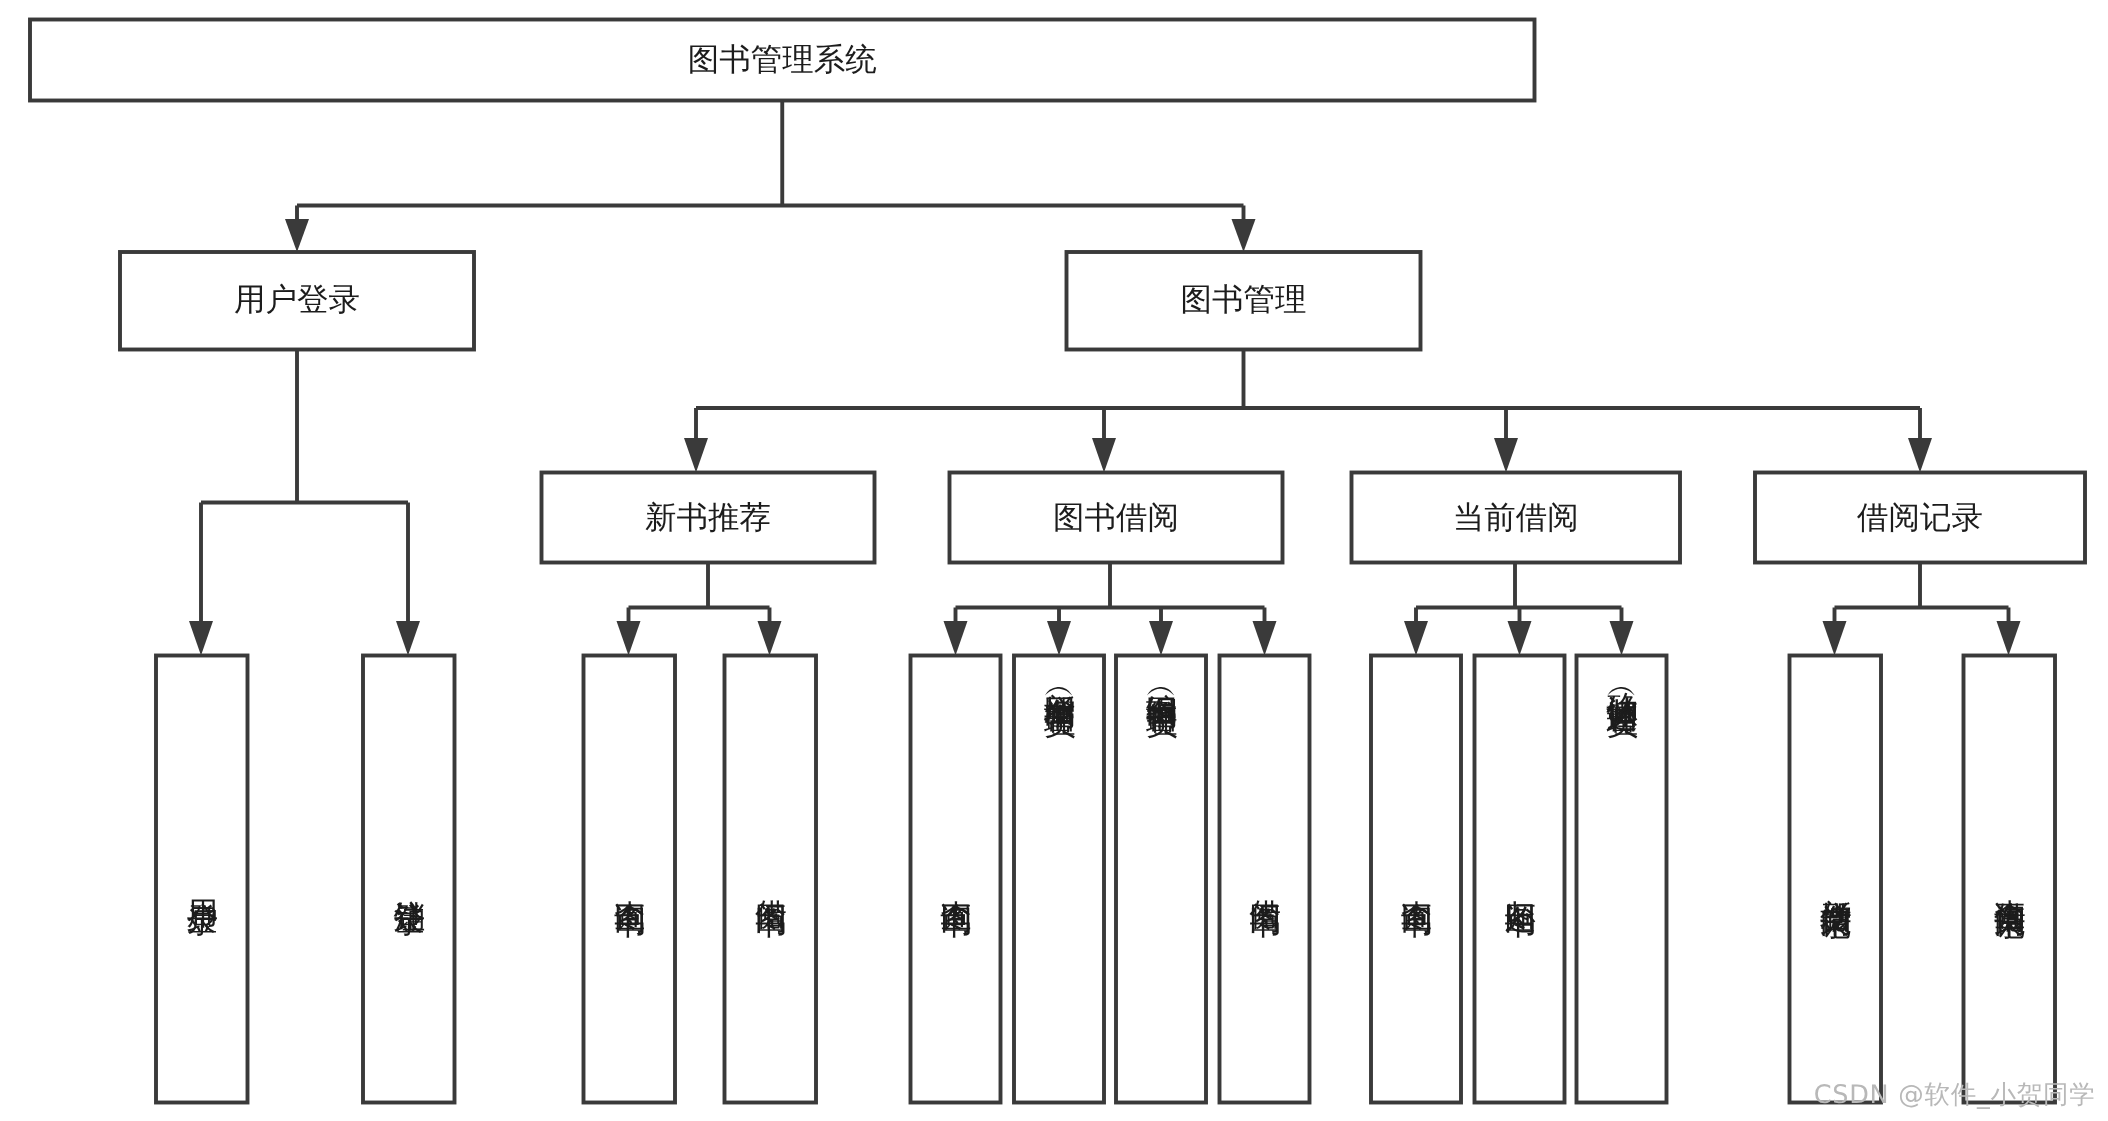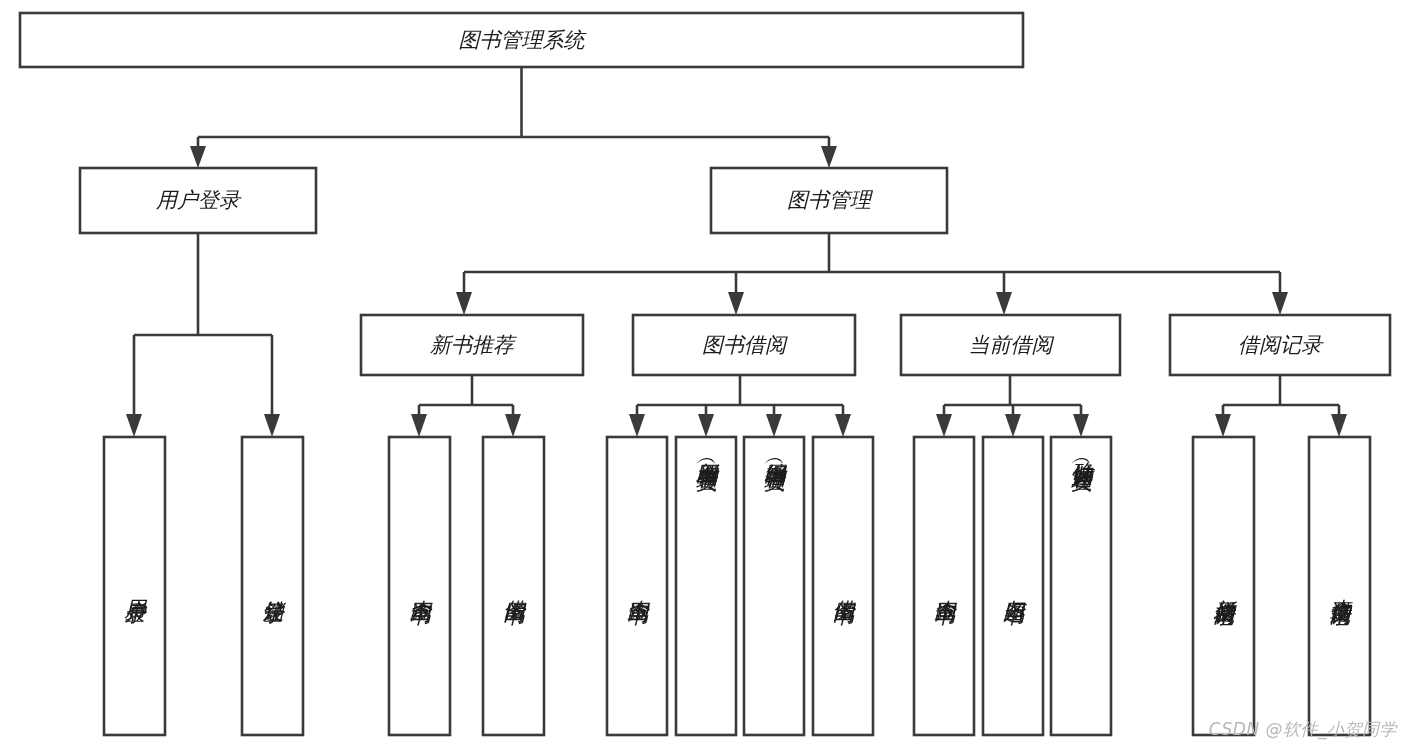--- a/index.html
+++ b/index.html
@@ -11,21 +11,20 @@
     width: 1405px;
     height: 747px;
     font-family: "DejaVu Sans", "Liberation Sans", sans-serif;
     overflow: hidden;
   }
   #diagram-root {
     position: relative;
     width: 1405px;
     height: 747px;
     background: #ffffff;
-    font-style: italic;
   }
   svg#flow {
     position: absolute;
     left: 0;
     top: 0;
     width: 1405px;
     height: 747px;
   }
   .nodebox {
     fill: #ffffff;

